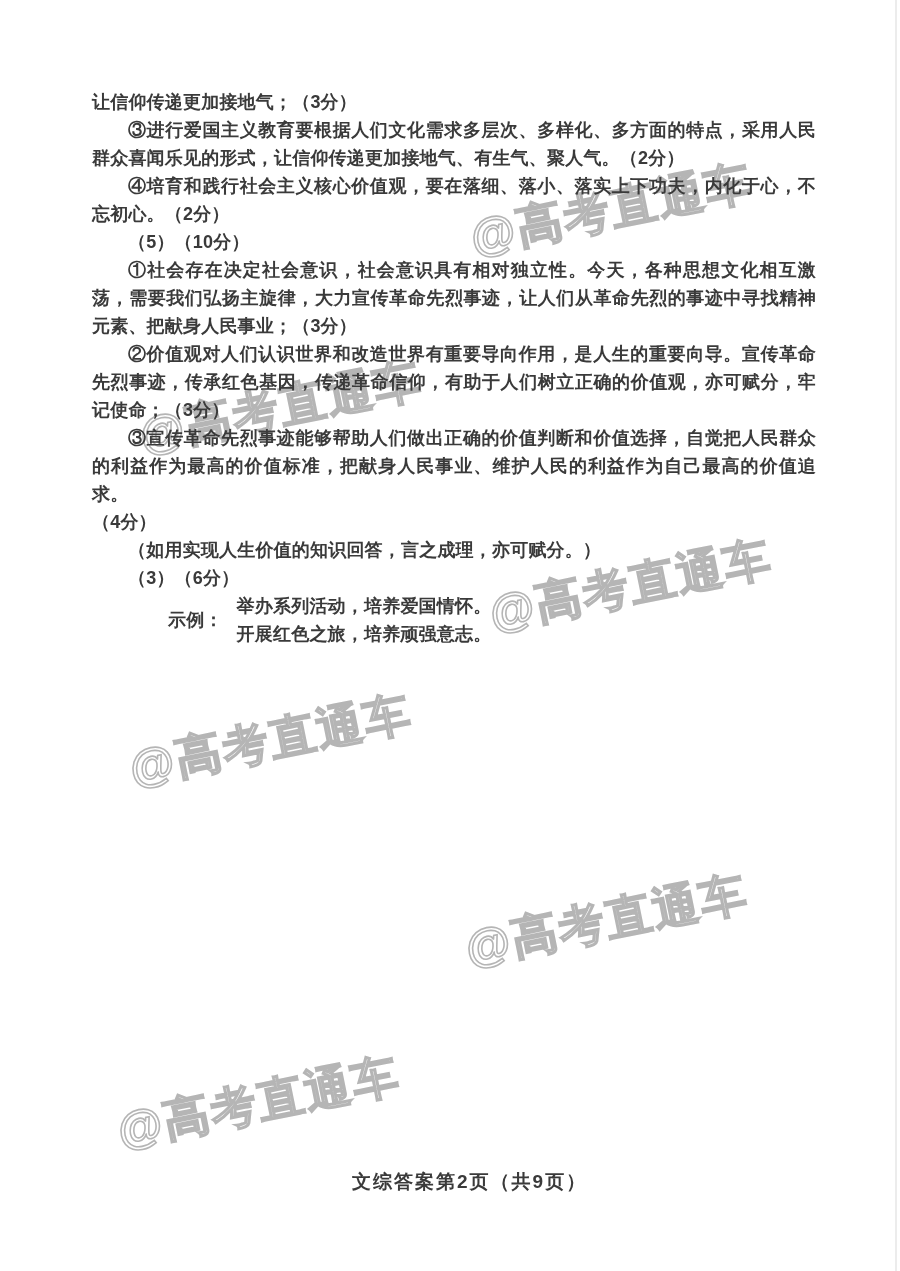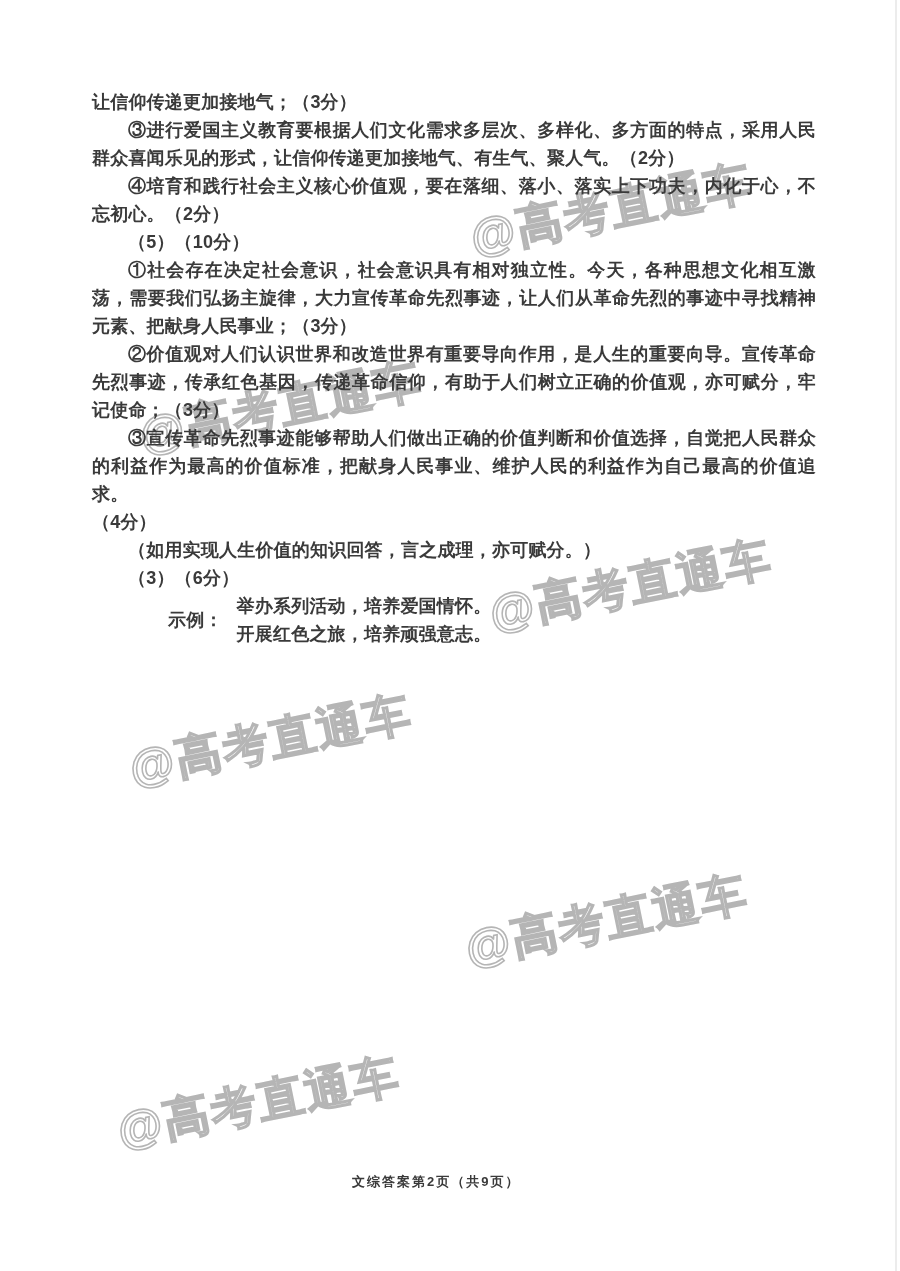--- a/index.html
+++ b/index.html
@@ -78,21 +78,21 @@
   .wm3 { left: 487px; top: 557px; }
   .wm4 { left: 127px; top: 712px; }
   .wm5 { left: 463px; top: 892px; }
   .wm6 { left: 115px; top: 1074px; }
 
   
   .footer {
     position: absolute;
     left: 352px;
     top: 1169px;
-    font-size: 13px;
+    font-size: 19px;
     line-height: 26px;
     font-weight: 600;
     letter-spacing: 2px;
     color: #3a3a3a;
     white-space: nowrap;
   }
 
   
   .scan-edge {
     position: absolute;

